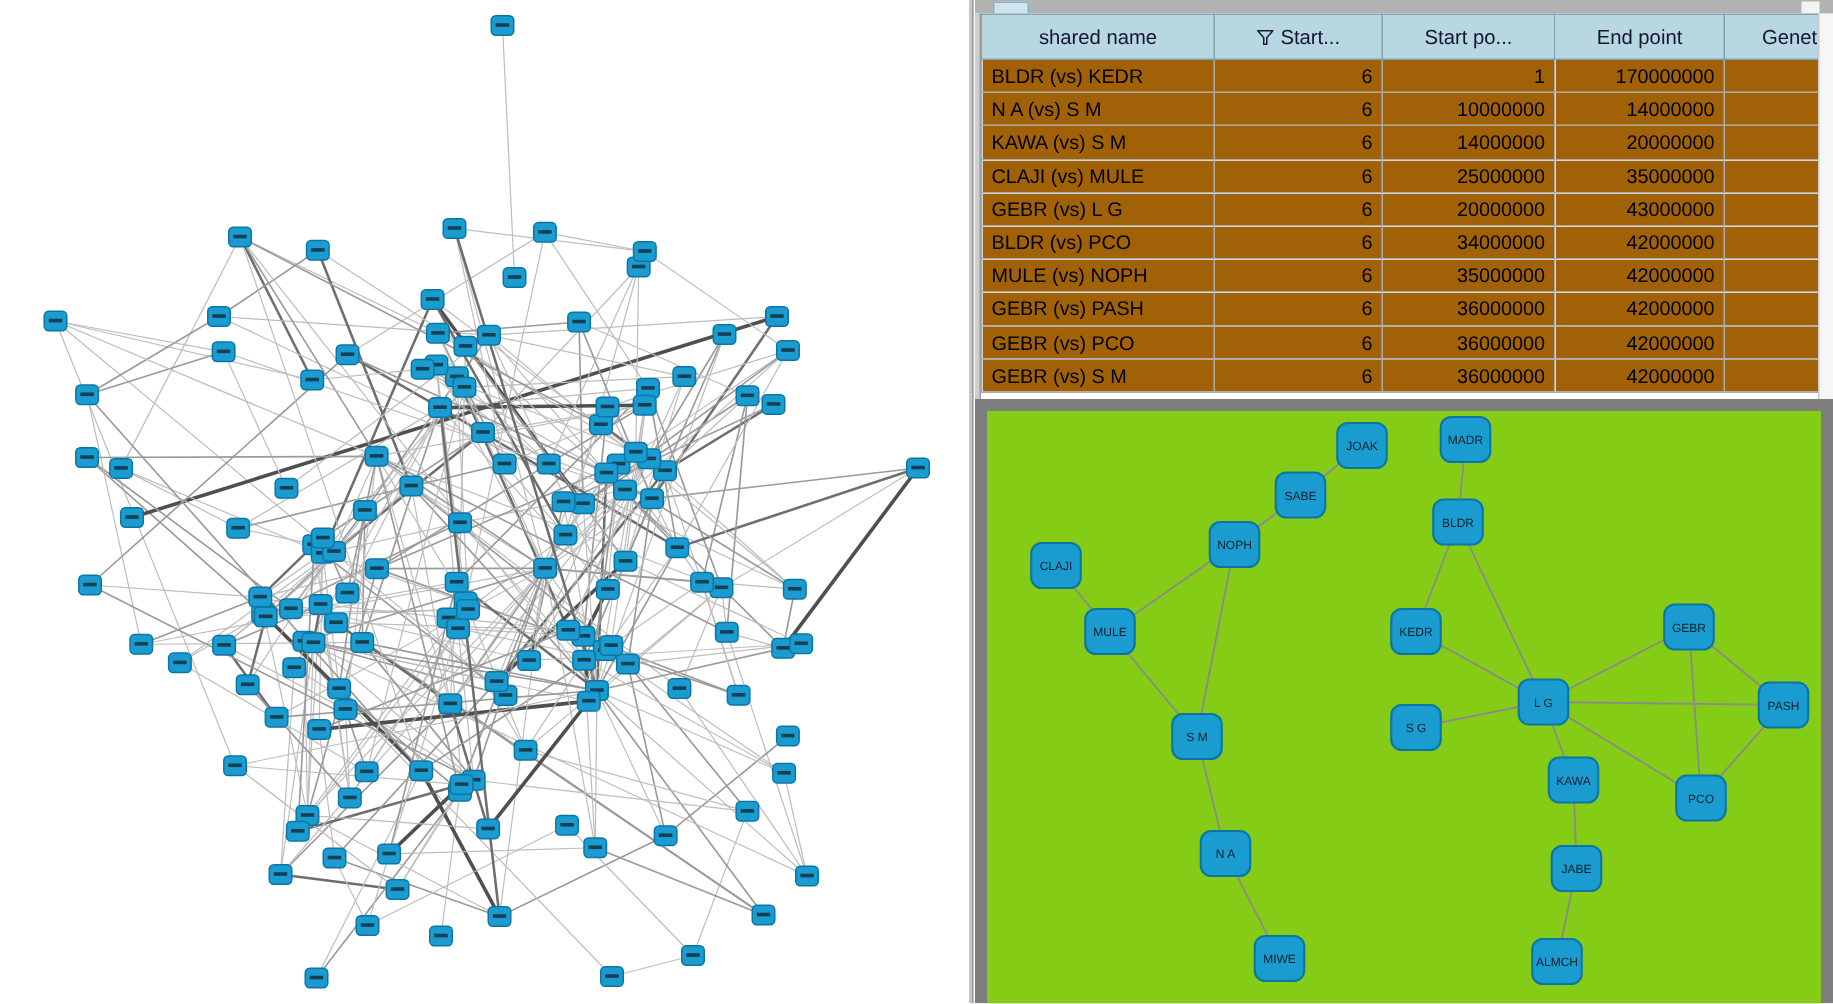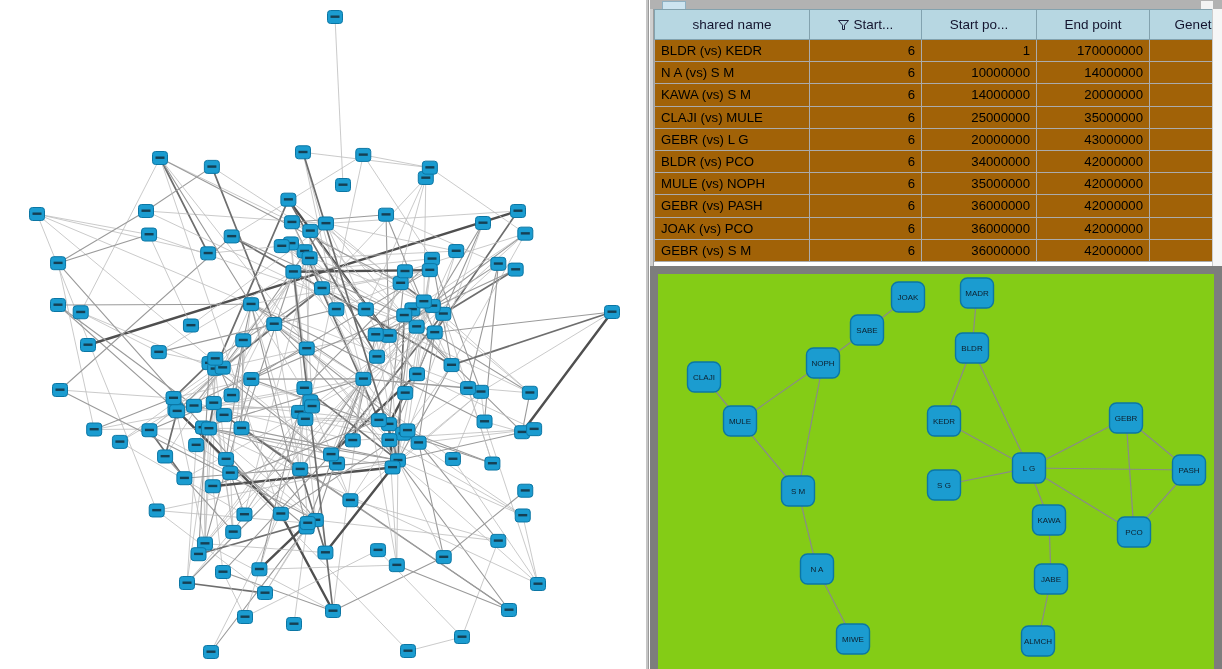--- a/index.html
+++ b/index.html
@@ -1027,21 +1027,21 @@
               <td class="cell-num">10.5</td>
             </tr>
             <tr>
               <td class="cell-left">GEBR (vs) PASH</td>
               <td class="cell-num">6</td>
               <td class="cell-num">36000000</td>
               <td class="cell-num">42000000</td>
               <td class="cell-num">8.9</td>
             </tr>
             <tr>
-              <td class="cell-left">JOAK (vs) PCO</td>
+              <td class="cell-left">GEBR (vs) PCO</td>
               <td class="cell-num">6</td>
               <td class="cell-num">36000000</td>
               <td class="cell-num">42000000</td>
               <td class="cell-num">8.4</td>
             </tr>
             <tr>
               <td class="cell-left">GEBR (vs) S M</td>
               <td class="cell-num">6</td>
               <td class="cell-num">36000000</td>
               <td class="cell-num">42000000</td>

